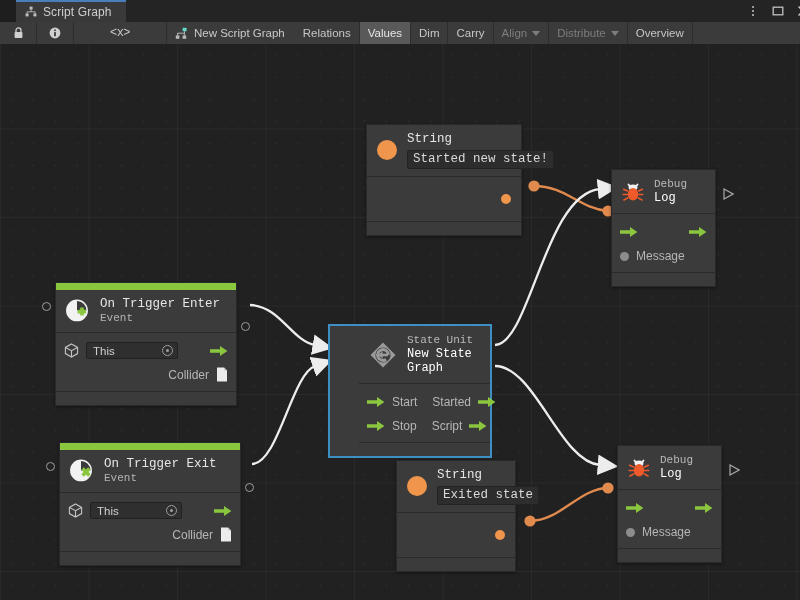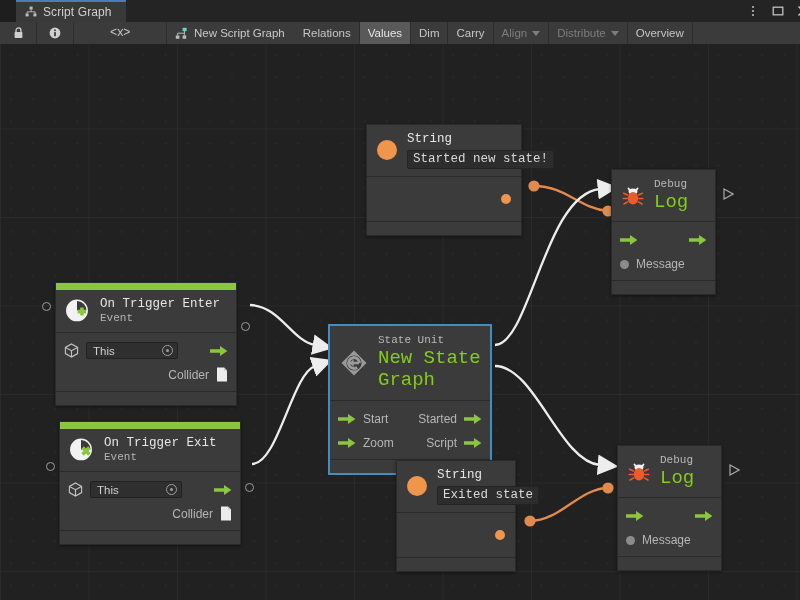--- a/index.html
+++ b/index.html
@@ -99,21 +99,21 @@
   .node-accent{height:7px;background:#8bc63f;}
   .node-head{
     display:flex;align-items:center;gap:9px;
     padding:7px 9px 7px 9px;
     background:#3b3b3b;
     border-bottom:1px solid #2a2a2a;
   }
   .node-head.tall{padding:8px 9px;}
   .head-texts{display:flex;flex-direction:column;justify-content:center;line-height:1.18;font-family:Liberation Mono, monospace;}
   .head-sub{font-size:11px;color:#b9b9b9;}
-  .head-main{font-size:19px;color:#84cc16;}
+  .head-main{font-size:12px;color:#ffffff;}
   .head-title{font-size:12.5px;color:#e6e6e6;}
   .head-title2{font-size:11px;color:#b4b4b4;}
 
   .node-body{
     background:#3b3b3b;
     padding:6px 0 4px 0;
     border-bottom:1px solid #2a2a2a;
   }
   .node-foot{
     height:13px;background:#3b3b3b;
@@ -416,21 +416,21 @@
             <svg class="docicon" viewBox="0 0 12 15">
                 <path d="M1 0.6 H8 L11 3.6 V14.4 H1 Z" fill="#ececec"></path>
                 <path d="M8 0.6 V3.6 H11" fill="#c9c9c9"></path>
               </svg>
           </span>
         </div>
       </div>
       <div class="node-foot"></div>
     </div>
 
-    <div class="node selected" style="left:329px;top:281px;width:162px;">
+    <div class="node selected" style="left:329px;top:281px;width:162px;padding-left:29px;">
       <div class="node-head tall">
         <span style="display:flex;">
           <svg width="30" height="30" viewBox="0 0 30 30">
             <path d="M15 2.5 L27.5 15 L15 27.5 L2.5 15 Z" fill="#9a9a9a"></path>
             <circle cx="15" cy="15" r="7.6" fill="#3b3b3b"></circle>
             <path d="M20.4 15 a5.4 5.4 0 1 0 -2.3 4.4" fill="none" stroke="#9a9a9a" stroke-width="3"></path>
             <path d="M14.6 11.3 L10.5 15 L14.6 18.7 Z" fill="#9a9a9a"></path>
             <path d="M10.5 15 H20" stroke="#9a9a9a" stroke-width="2.6"></path>
           </svg>
         </span>
@@ -458,36 +458,36 @@
             </span>
           </span>
         </div>
         <div class="prow split">
           <span class="pleft">
             <span style="display:flex;">
               <svg class="garrow" viewBox="0 0 18 12">
                   <path d="M0 4.2 H10 V1 L17.4 6 L10 11 V7.8 H0 Z" fill="#8bc63f"></path>
                 </svg>
             </span>
-            <span class="plabel">Zoom</span>
+            <span class="plabel">Stop</span>
           </span>
           <span class="pright">
             <span class="plabel">Script</span>
             <span style="display:flex;">
               <svg class="garrow" viewBox="0 0 18 12">
                   <path d="M0 4.2 H10 V1 L17.4 6 L10 11 V7.8 H0 Z" fill="#8bc63f"></path>
                 </svg>
             </span>
           </span>
         </div>
       </div>
       <div class="node-foot"></div>
     </div>
 
-    <div class="node" style="left:59px;top:377px;width:182px;">
+    <div class="node" style="left:59px;top:398px;width:182px;">
       <div class="node-accent"></div>
       <div class="node-head">
         <span style="display:flex;">
           <svg width="26" height="26" viewBox="0 0 26 26">
             <path d="M12 2.2 a10.2 10.2 0 1 0 10.2 10.2 L12 12.4 Z" fill="#f2f2f2"></path>
             <circle cx="12" cy="12.4" r="10.2" fill="none" stroke="#f2f2f2" stroke-width="1.5"></circle>
             <path d="M13.6 10.6 L20.4 17.4 M20.4 10.6 L13.6 17.4" stroke="#8bc63f" stroke-width="3.6" stroke-linecap="butt"></path>
           </svg>
         </span>
         <div class="head-texts">

